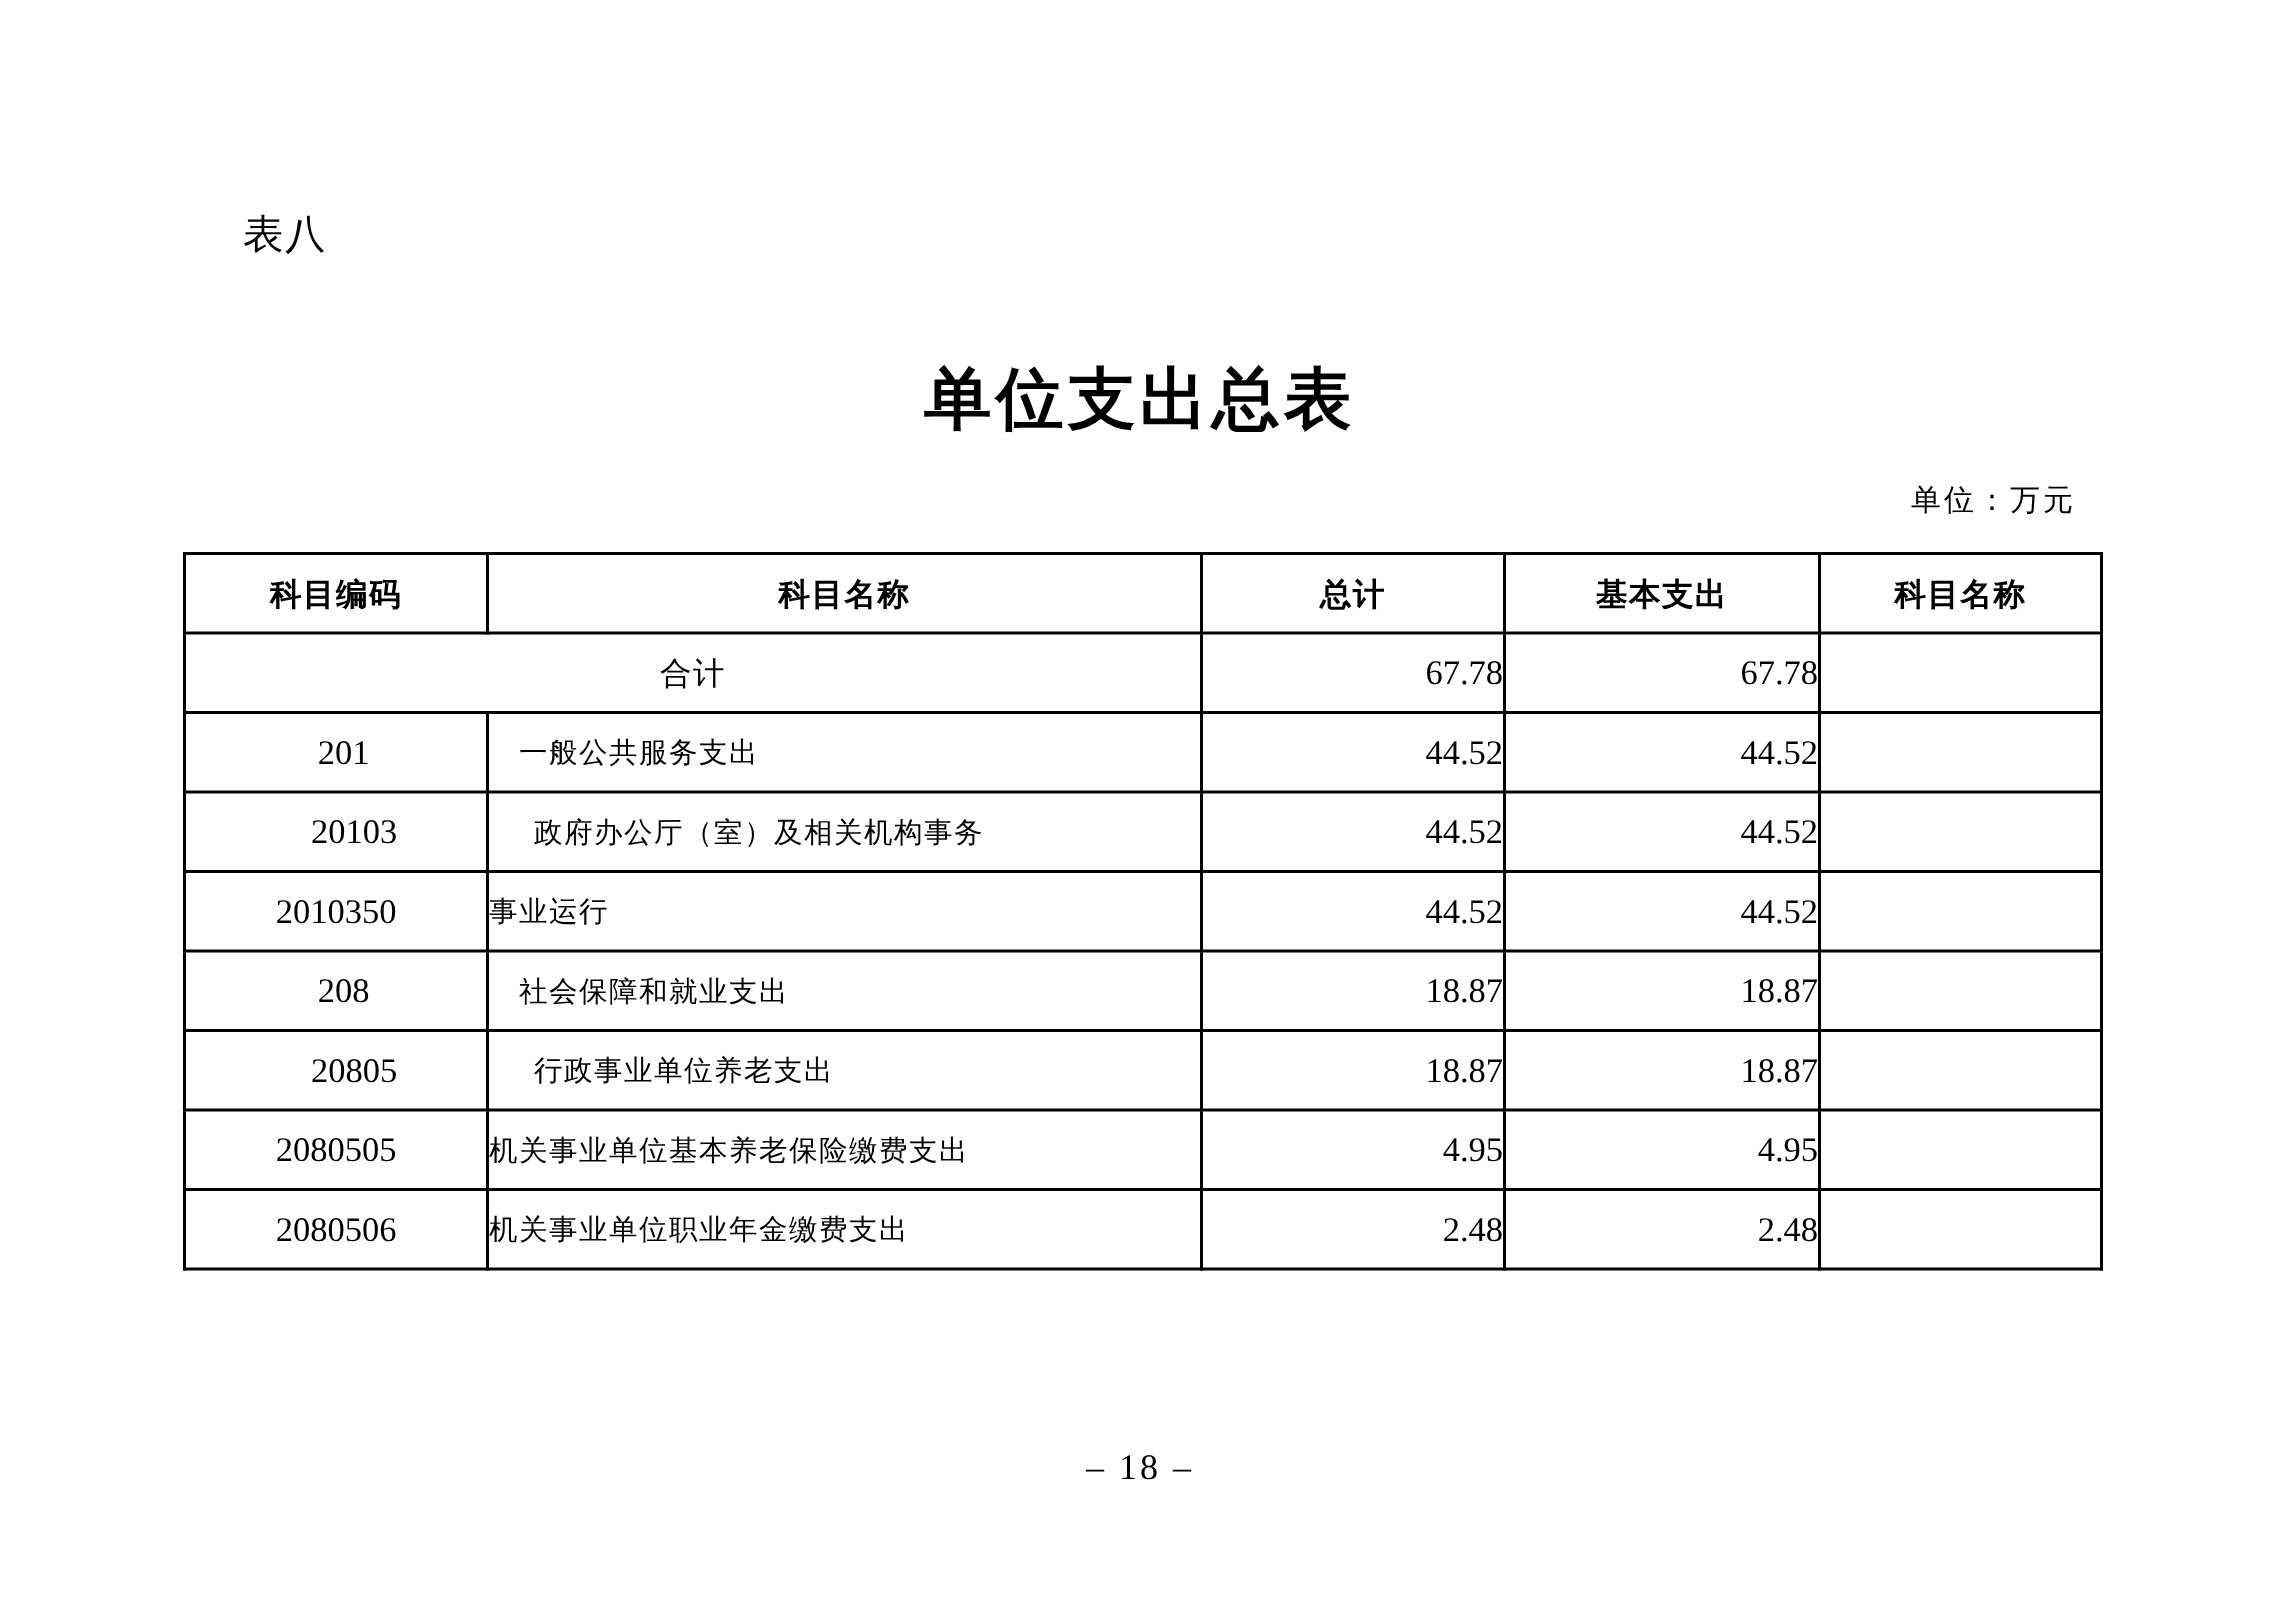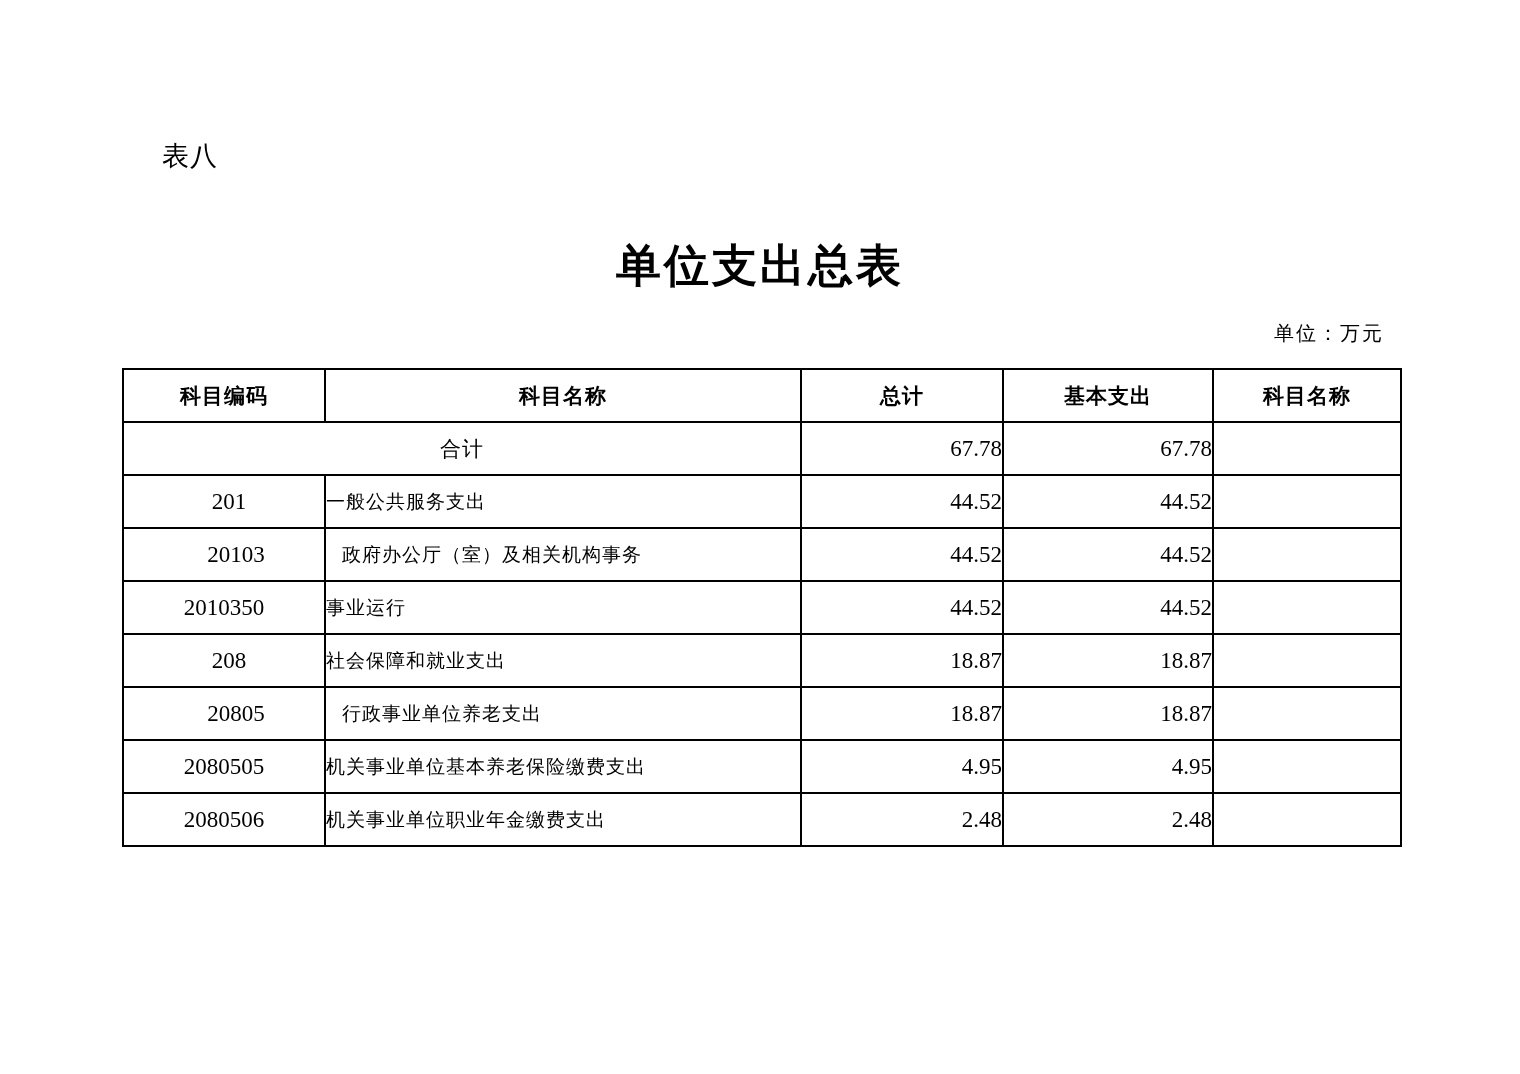--- a/index.html
+++ b/index.html
@@ -59,22 +59,22 @@
     text-align: center;
     letter-spacing: 1px;
   }
   table.budget td { height: 53px; }
   td.code { font-size: 23px; text-align: center; }
   td.name { font-size: 19px; text-align: left; letter-spacing: 1px; }
   td.num  { font-size: 23px; text-align: right; padding-right: 12px; }
   td.code.lvl1 { padding-left: 10px; }
   td.code.lvl2 { padding-left: 24px; }
   td.code.lvl3 { }
-  td.name.lvl1 { padding-left: 0; }
-  td.name.lvl2 { padding-left: 16px; }
+  td.name.lvl1 { padding-left: 20px; }
+  td.name.lvl2 { padding-left: 30px; }
   td.name.lvl3 { }
   tr.total-row td { font-weight: normal; }
   td.total-label {
     text-align: center;
     font-size: 21px;
     letter-spacing: 1px;
   }
   .page-number {
     position: absolute;
     left: 0; right: 0; top: 966px;
@@ -165,14 +165,15 @@
         <tr>
     <td class="code lvl3">2080506</td>
     <td class="name lvl3">机关事业单位职业年金缴费支出</td>
     <td class="num">2.48</td>
     <td class="num">2.48</td>
     <td class="num"></td>
   </tr>
       </tbody>
   </table>
 
+  <div class="page-number">– 18 –</div>
 
 </div>
 
 </body></html>

